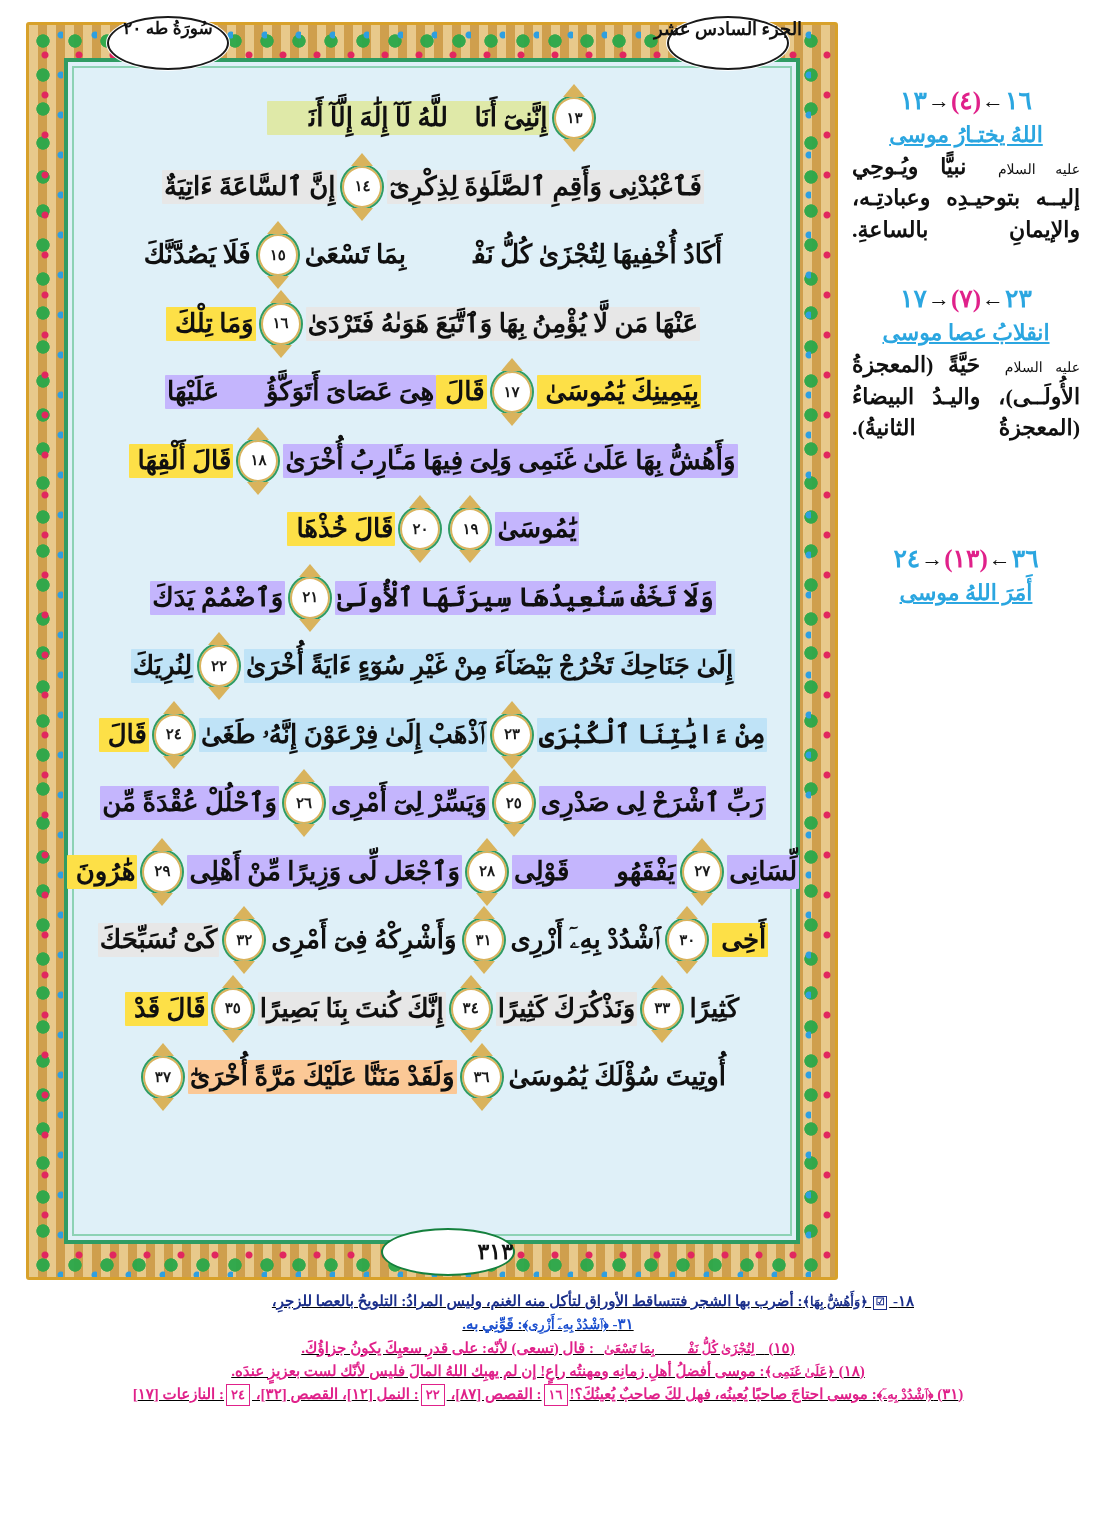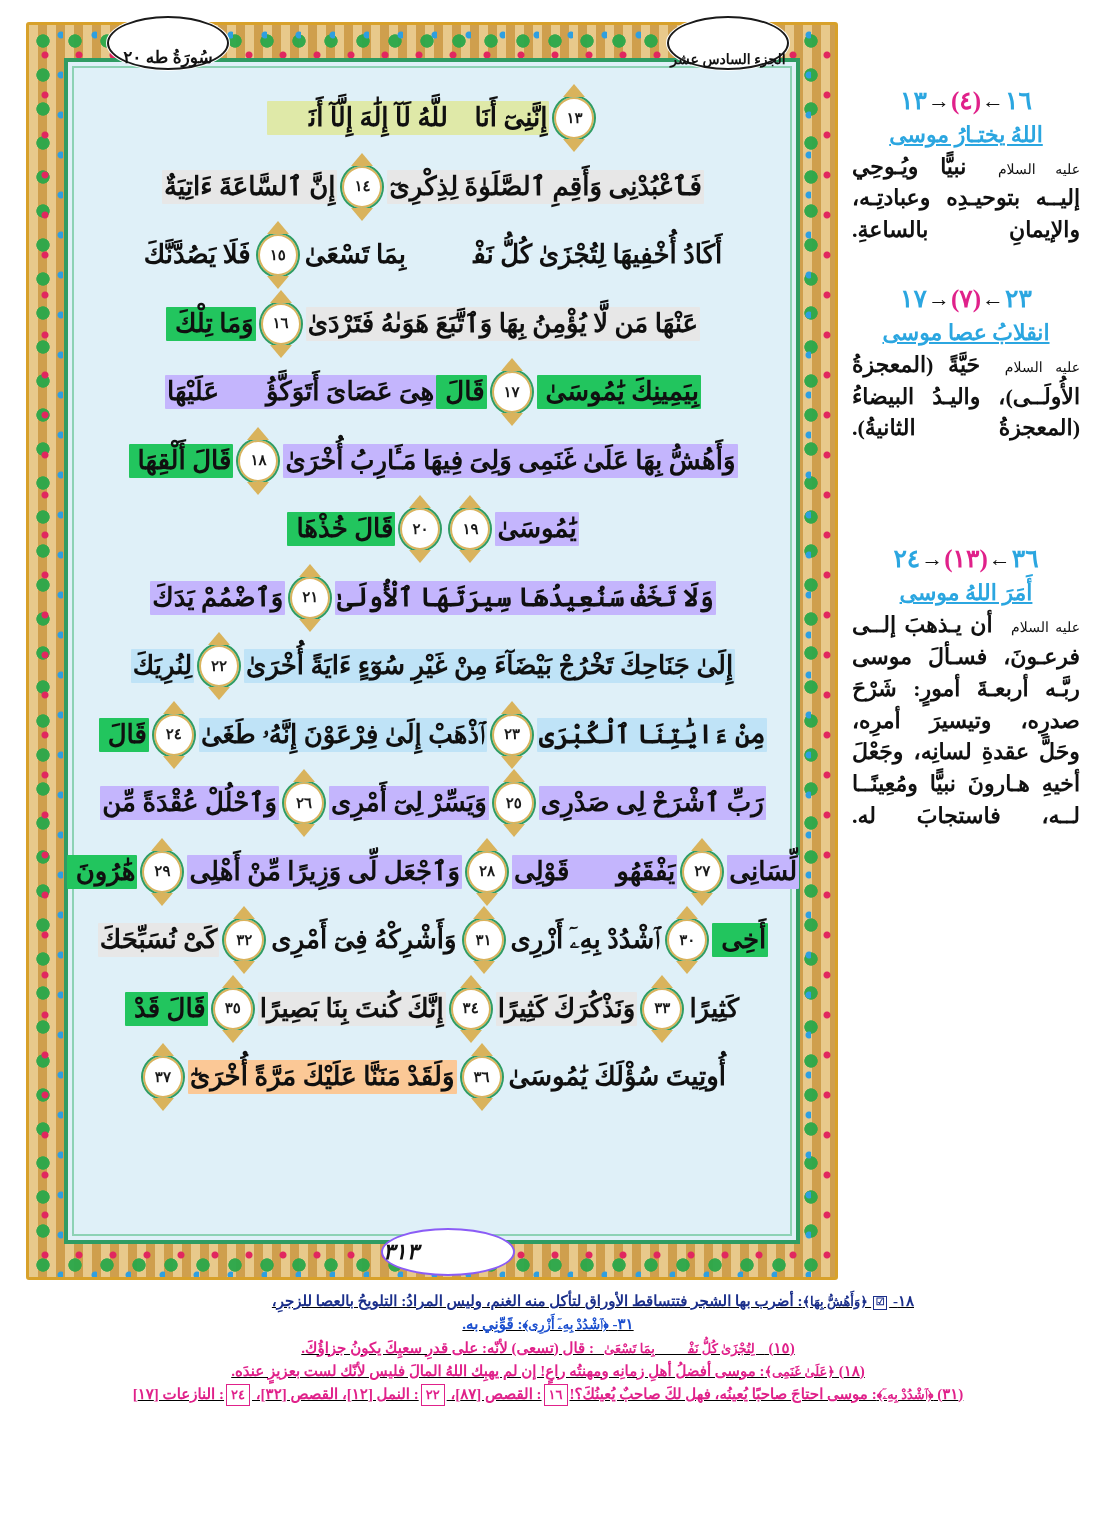--- a/index.html
+++ b/index.html
@@ -41,56 +41,56 @@
     border:4px solid #2f9c63;background:#dff0f8;box-sizing:border-box;
   }
   .green-frame-in{
     position:absolute;inset:4px;border:2px solid #8dd2b5;box-sizing:border-box;
   }
 
   
   .medallion{
     position:absolute;top:16px;width:118px;height:50px;background:#fff;
     border:2px solid #1a1a1a;border-radius:50%/50%;
-    display:flex;align-items:flex-end;justify-content:center;z-index:12;
+    display:flex;align-items:flex-start;justify-content:center;z-index:12;
     box-shadow:0 0 0 1px #fff;
   }
   .medallion span{
     font-size:17px;font-weight:700;color:#111;white-space:nowrap;
     font-family:"Liberation Serif",serif;
   }
   #medallion-surah{left:107px;}
   #medallion-juz{left:667px;}
-  #medallion-juz span{font-size:14px;}
+  #medallion-juz span{font-size:18px;}
 
   
   #page-number{
     position:absolute;left:381px;top:1228px;width:130px;height:44px;
-    background:#fff;border:2px solid #8b5cf6;border-radius:50%/50%;
-    display:flex;align-items:center;justify-content:flex-end;z-index:12;font-style:italic;
+    background:#fff;border:2px solid #15803d;border-radius:50%/50%;
+    display:flex;align-items:center;justify-content:flex-start;z-index:12;
   }
   #page-number span{font-size:22px;font-weight:700;color:#111;letter-spacing:2px;}
 
   
   #mushaf{
     position:absolute;left:72px;top:70px;width:722px;height:1160px;
     padding:14px 12px 4px 12px;box-sizing:border-box;
     display:flex;flex-direction:column;justify-content:flex-start;
   }
   .aya-line{
     display:flex;flex-direction:row;align-items:center;justify-content:center;
     height:68.5px;white-space:nowrap;direction:rtl;
     font-size:26px;line-height:1.0;color:#101010;font-weight:600;
     letter-spacing:-0.5px;
     font-family:"Liberation Serif","DejaVu Serif",serif;
   }
   .seg{padding:4px 2px;border-radius:1px;}
   .hl-none{background:transparent;}
   .hl-green{background:#dfe9a8;}
-  .hl-pink{background:#22c55e;padding-left:9px;}
+  .hl-pink{background:#fde047;padding-left:9px;}
   .hl-yellow{background:#c4b5fd;}
   .hl-blue{background:#bfe3f7;}
   .hl-orange{background:#fbc896;}
   .hl-lgrey{background:#e7e7e7;}
 
   
   .aya-num{
     display:inline-flex;align-items:center;justify-content:center;
     width:40px;height:42px;margin:0 3px;flex:0 0 auto;position:relative;
     background:#fff;
@@ -299,21 +299,20 @@
       <div class="spacer-2"></div>
       <div class="side-block">
         <div class="range-row">
           <span class="range-start">٢٤</span>
           <span class="range-arrow">→</span>
           <span class="range-count">(١٣)</span>
           <span class="range-arrow">←</span>
           <span class="range-end">٣٦</span>
         </div>
         <div class="side-title"><span class="">أَمَرَ اللهُ موسى</span></div>
-        <div class="side-body"><span class="honorific">عليه السلام </span><span class=""> أن يـذهبَ إلــى فرعـونَ، فسـألَ موسى ربَّـه أربعـةَ أمورٍ: شَرْحَ صدرِه، وتيسيرَ أمرِه، وحَلَّ عقدةِ لسانِه، وجَعْلَ أخيهِ هـارونَ نبيًّا ومُعِينًــا لــه، فاستجابَ له.</span></div>
       </div>
     </div>
 
   <div id="footnotes">
       <div class="fn fn-dark"><span>١٨- </span><span class="chk">☑</span><span class="ayah-quote"> ﴿وَأَهُشُّ بِهَا﴾</span><span>: أضرب بها الشجر فتتساقط الأوراق لتأكل منه الغنم، وليس المرادُ: التلويحُ بالعصا للزجرِ،</span></div>
       <div class="fn fn-blue"><span>٣١- </span><span class="ayah-quote"> ﴿ٱشْدُدْ بِهِۦٓ أَزْرِى﴾</span><span>: قَوِّنِي به.</span></div>
       <div class="fn fn-red"><span>(١٥) </span><span class="ayah-quote"> ﴿لِتُجْزَىٰ كُلُّ نَفْسٍۭ بِمَا تَسْعَىٰ﴾</span><span>: قال (تسعى) لأنّه: على قدرِ سعيِكَ يكونُ جزاؤُكَ.</span></div>
       <div class="fn fn-red"><span>(١٨) </span><span class="ayah-quote"> ﴿عَلَىٰ غَنَمِى﴾</span><span>: موسى أفضلُ أهلِ زمانِه ومهنتُه راعٍ! إن لم يهبِك اللهُ المالَ فليس لأنّك لست بعزيزٍ عندَه.</span></div>
       <div class="fn fn-red"><span>(٣١) </span><span class="ayah-quote"> ﴿ٱشْدُدْ بِهِۦٓ﴾</span><span>: موسى احتاجَ صاحبًا يُعينُه، فهل لكَ صاحبٌ يُعينُكَ؟!</span><span class="xref">١٦</span><span>: القصص [٨٧]، </span><span class="xref">٢٢</span><span>: النمل [١٢]، القصص [٣٢]، </span><span class="xref">٢٤</span><span>: النازعات [١٧] </span></div>
     </div>

